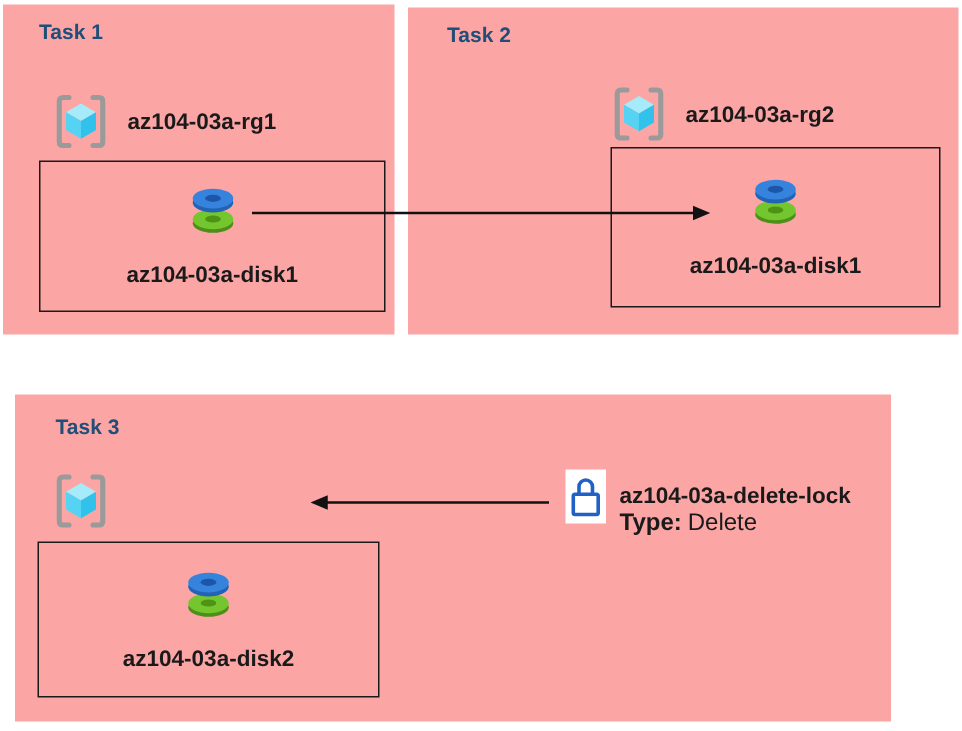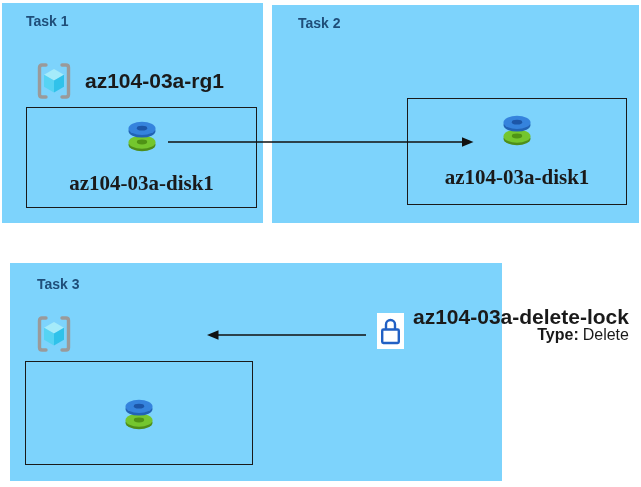--- a/index.html
+++ b/index.html
@@ -6,72 +6,71 @@
   .canvas{
     position:relative;
     width:641px;height:487px;
     font-family:"Liberation Sans", sans-serif;
     color:#1a1a1a;
     overflow:hidden;
     background:#ffffff;
   }
   .panel{
     position:absolute;
-    background:#7dd3fc;
+    background:#fca5a5;
   }
   .task-title{
     position:absolute;
     margin:0;
     font-size:14px;
     font-weight:bold;
     color:#1f4e79;
   }
   .rg-row{
     position:absolute;
     display:flex;
     align-items:center;
     gap:12px;
   }
   .rg-label, .disk-label, .lock-name{
-    font-size:21px;
+    font-size:15px;
     font-weight:bold;
     color:#1a1a1a;
     white-space:nowrap;
   }
   .resource-box{
     position:absolute;
     border:1.6px solid #1a1a1a;
     display:flex;
     flex-direction:column;
     align-items:center;
     justify-content:center;
     gap:19px;
     box-sizing:border-box;
-    font-family:Liberation Serif, serif;
   }
   .arrow-svg{position:absolute;display:block;}
   .move-label{
     position:absolute;
     left:272px;top:117px;width:130px;
     text-align:center;
     font-size:14.5px;
     font-weight:bold;
     color:#111111;
     white-space:nowrap;
   }
   .lock-icon-box{
     position:absolute;
     left:367px;top:50px;
     width:27px;height:36px;
     background:#ffffff;
     display:flex;align-items:center;justify-content:center;
   }
   .lock-text{
     position:absolute;
-    left:403px;top:45px;
+    left:403px;top:59px;
     line-height:18px;
     white-space:nowrap;
   }
   .lock-type-line{font-size:16px;color:#1a1a1a;}
   .lock-type-label{font-weight:bold;margin-right:4px;}
   .icon{display:block;}
 </style>
 </head>
 <body>
 
@@ -100,35 +99,45 @@
         <ellipse cx="18" cy="9.4" rx="13.5" ry="6.6" fill="#3583dd"></ellipse>
         <ellipse cx="18" cy="9.2" rx="5.2" ry="2.4" fill="#1c56a8"></ellipse>
       </svg>
       <span class="disk-label">az104-03a-disk1</span>
     </div>
   </section>
 
   <section class="panel" style="left:272px;top:5px;width:367px;height:218px;">
     <h2 class="task-title" style="left:26px;top:10px;">Task 2</h2>
 
+    <div class="rg-row" style="left:135px;top:52px;">
+      <svg class="icon" width="38" height="38" viewBox="0 0 38 38">
+        <path d="M11 3 H7 Q4.5 3 4.5 5.5 V32.5 Q4.5 35 7 35 H11" fill="none" stroke="#9a9a9a" stroke-width="3.4" stroke-linecap="round" stroke-linejoin="round"></path>
+        <path d="M27 3 H31 Q33.5 3 33.5 5.5 V32.5 Q33.5 35 31 35 H27" fill="none" stroke="#9a9a9a" stroke-width="3.4" stroke-linecap="round" stroke-linejoin="round"></path>
+        <polygon points="19,7 29,12.8 19,18.6 9,12.8" fill="#a5ebfa"></polygon>
+        <polygon points="9,12.8 19,18.6 19,30.5 9,24.7" fill="#56d3f3"></polygon>
+        <polygon points="19,18.6 29,12.8 29,24.7 19,30.5" fill="#30c2ea"></polygon>
+      </svg>
+      <span class="rg-label">az104-03a-rg2</span>
+    </div>
 
     <div class="resource-box" style="left:135px;top:93px;width:220px;height:107px;">
       <svg class="icon" width="36" height="33" viewBox="0 0 36 33">
         <ellipse cx="18" cy="25.8" rx="13.5" ry="6.4" fill="#4e8e1a"></ellipse>
         <ellipse cx="18" cy="23.2" rx="13.5" ry="6.6" fill="#74c62e"></ellipse>
         <ellipse cx="18" cy="23" rx="5.2" ry="2.4" fill="#4f9315"></ellipse>
         <ellipse cx="18" cy="12" rx="13.5" ry="6.6" fill="#2263b5"></ellipse>
         <ellipse cx="18" cy="9.4" rx="13.5" ry="6.6" fill="#3583dd"></ellipse>
         <ellipse cx="18" cy="9.2" rx="5.2" ry="2.4" fill="#1c56a8"></ellipse>
       </svg>
       <span class="disk-label">az104-03a-disk1</span>
     </div>
   </section>
 
-  <section class="panel" style="left:10px;top:263px;width:492px;height:218px;text-align:right;">
+  <section class="panel" style="left:10px;top:263px;width:584px;height:218px;">
     <h2 class="task-title" style="left:27px;top:13px;">Task 3</h2>
 
     <div class="rg-row" style="left:25px;top:52px;">
       <svg class="icon" width="38" height="38" viewBox="0 0 38 38">
         <path d="M11 3 H7 Q4.5 3 4.5 5.5 V32.5 Q4.5 35 7 35 H11" fill="none" stroke="#9a9a9a" stroke-width="3.4" stroke-linecap="round" stroke-linejoin="round"></path>
         <path d="M27 3 H31 Q33.5 3 33.5 5.5 V32.5 Q33.5 35 31 35 H27" fill="none" stroke="#9a9a9a" stroke-width="3.4" stroke-linecap="round" stroke-linejoin="round"></path>
         <polygon points="19,7 29,12.8 19,18.6 9,12.8" fill="#a5ebfa"></polygon>
         <polygon points="9,12.8 19,18.6 19,30.5 9,24.7" fill="#56d3f3"></polygon>
         <polygon points="19,18.6 29,12.8 29,24.7 19,30.5" fill="#30c2ea"></polygon>
       </svg>
@@ -136,20 +145,21 @@
 
     <div class="resource-box" style="left:15px;top:98px;width:228px;height:104px;">
       <svg class="icon" width="36" height="33" viewBox="0 0 36 33">
         <ellipse cx="18" cy="25.8" rx="13.5" ry="6.4" fill="#4e8e1a"></ellipse>
         <ellipse cx="18" cy="23.2" rx="13.5" ry="6.6" fill="#74c62e"></ellipse>
         <ellipse cx="18" cy="23" rx="5.2" ry="2.4" fill="#4f9315"></ellipse>
         <ellipse cx="18" cy="12" rx="13.5" ry="6.6" fill="#2263b5"></ellipse>
         <ellipse cx="18" cy="9.4" rx="13.5" ry="6.6" fill="#3583dd"></ellipse>
         <ellipse cx="18" cy="9.2" rx="5.2" ry="2.4" fill="#1c56a8"></ellipse>
       </svg>
+      <span class="disk-label">az104-03a-disk2</span>
     </div>
 
     <div class="lock-icon-box">
       <svg class="icon" width="25" height="30" viewBox="0 0 25 30">
         <path d="M8 14 V8.5 A4.5 4.5 0 0 1 17 8.5 V14" fill="none" stroke="#2160c4" stroke-width="2.4"></path>
         <rect x="4.2" y="13.5" width="16.6" height="13.5" rx="1.2" fill="#ffffff" stroke="#2160c4" stroke-width="2.4"></rect>
       </svg>
     </div>
     <div class="lock-text">
       <div class="lock-name">az104-03a-delete-lock</div>

